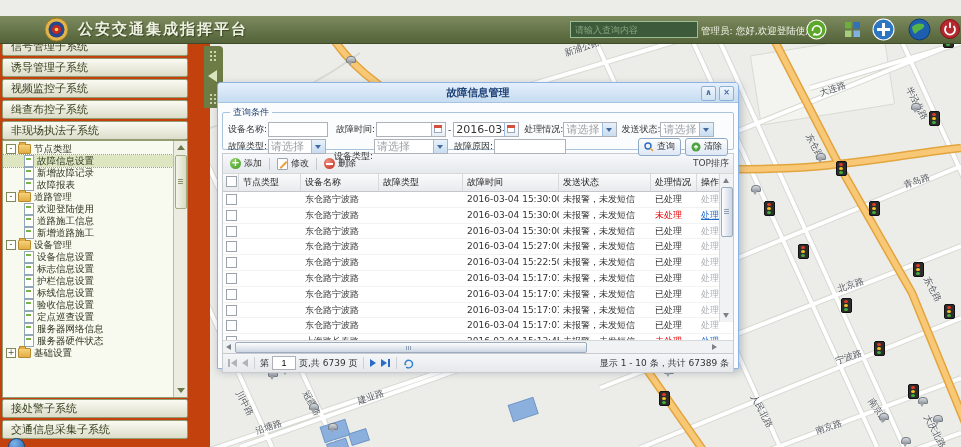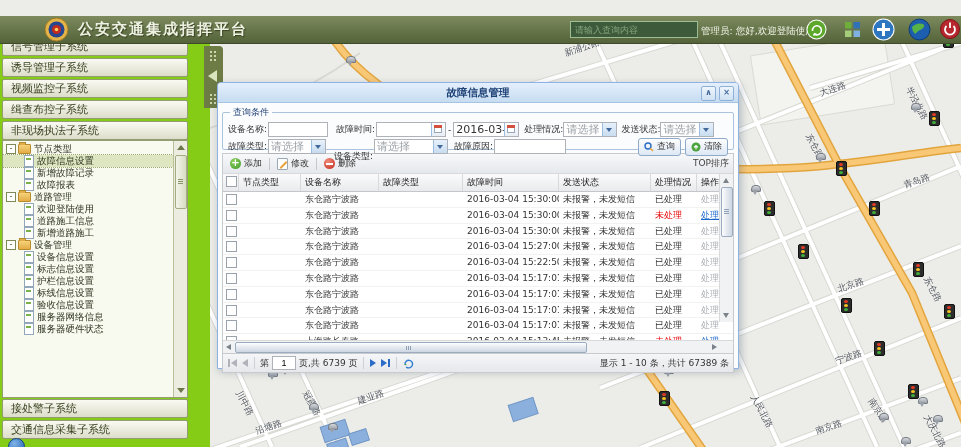--- a/index.html
+++ b/index.html
@@ -15,21 +15,21 @@
            border:1px solid #9dbd95;color:#c7d8bf;font-size:9px;padding:0 4px;outline:none;}
   .hsearch::placeholder{color:#86a57e;}
   .welcome{position:absolute;left:701px;top:9px;font-size:9.5px;color:#f2f5e8;}
   .hicon{position:absolute;top:3px;cursor:pointer;}
   .hi-recycle{left:806px;} .hi-grid{left:845px;top:6px;} .hi-plus{left:872px;top:2px;}
   .hi-earth{left:908px;top:2px;} .hi-power{left:940px;}
   
   .subbar{position:absolute;left:0;top:28px;width:961px;height:5px;background:#49552f;z-index:29;}
   .subbar .lite{position:absolute;left:0;top:0;width:373px;height:5px;background:#d4d5c6;}
   
-  .sidebar{position:absolute;left:0;top:33px;width:210px;height:414px;background:#84cc16;z-index:20;}
+  .sidebar{position:absolute;left:0;top:33px;width:210px;height:414px;background:#c2410c;z-index:20;}
   .acc{position:absolute;left:2px;width:186px;}
   .acc-header{height:15px;margin-bottom:2px;padding:1px 0 1px 8px;line-height:15px;
       background:linear-gradient(#fafaf3,#dcddc9);border:1px solid #939c72;border-radius:2px;
       font-size:11px;color:#39411f;cursor:pointer;}
   .tree-panel{position:absolute;left:2px;top:107px;width:184px;height:256px;background:#f8f9ef;
       border:1px solid #939c72;overflow:hidden;}
   .tree{position:absolute;left:0;top:2px;width:170px;}
   .tree-row{display:flex;align-items:center;height:12px;cursor:pointer;white-space:nowrap;}
   .tree-row .tbox{width:8px;height:8px;margin:0 2px 0 3px;background:#fff;border:1px solid #7d8a58;
       font-size:8px;line-height:7px;text-align:center;color:#4a5430;flex:0 0 auto;}
@@ -464,33 +464,43 @@
           <span class="ticon"></span>
           <span class="tlabel">标线信息设置</span>
         </div>
 
         <div class="tree-row leaf">
 
           <span class="ticon"></span>
           <span class="tlabel">验收信息设置</span>
         </div>
 
+        <div class="tree-row leaf">
+
+          <span class="ticon"></span>
+          <span class="tlabel">定点巡查设置</span>
+        </div>
 
         <div class="tree-row leaf">
 
           <span class="ticon"></span>
           <span class="tlabel">服务器网络信息</span>
         </div>
 
         <div class="tree-row leaf">
 
           <span class="ticon"></span>
           <span class="tlabel">服务器硬件状态</span>
         </div>
 
+        <div class="tree-row folder closed">
+          <span class="tbox"></span>
+          <span class="ticon"></span>
+          <span class="tlabel">基础设置</span>
+        </div>
       </div>
     <div class="tscroll">
       <span class="tsar up"></span>
       <span class="tsthumb"></span>
       <span class="tsar dn"></span>
     </div>
   </div>
   <div class="acc acc-bottom">
 
   <div class="acc-header">接处警子系统</div>

